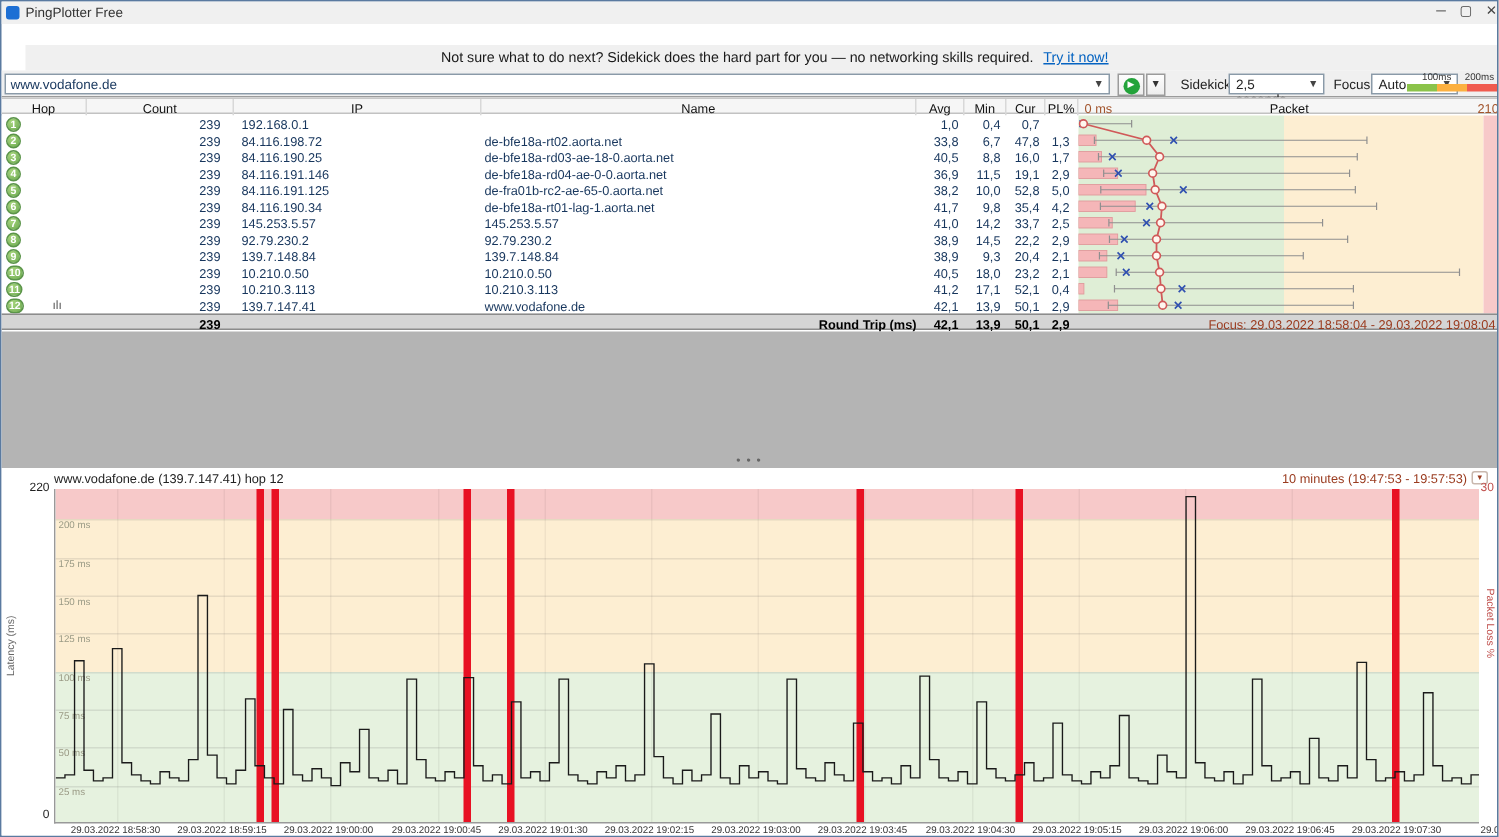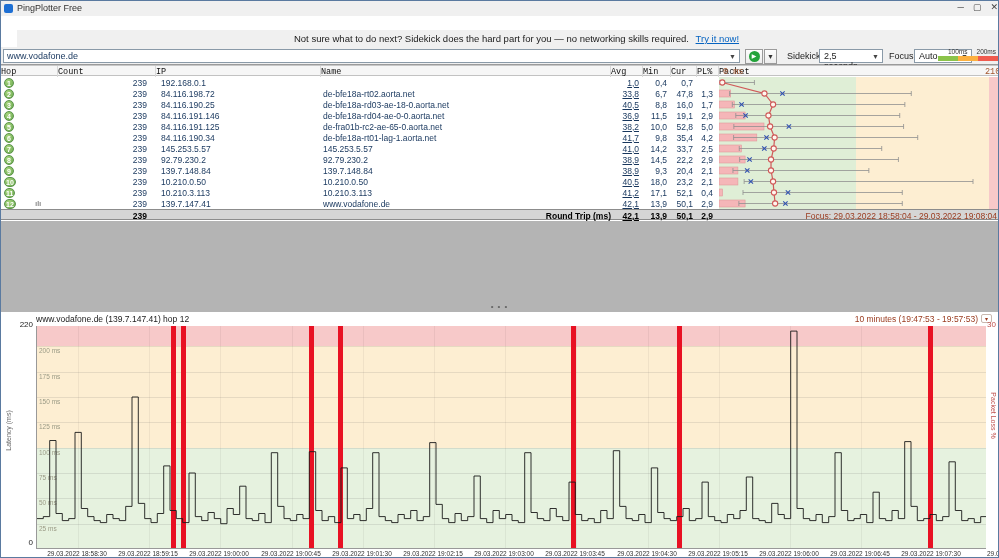--- a/index.html
+++ b/index.html
@@ -39,36 +39,36 @@
   .legend { position:absolute; left:937px; top:1px; width:60px; }
   .legend-labels { display:flex; font-size:6.5px; color:#333; }
   .legend-labels span:first-child { margin-left:10px; }
   .legend-labels span:last-child { margin-left:9px; }
   .legend-bar { height:5px; margin-top:1px; display:flex; }
   .legend-bar i { height:5px; flex:1; }
 
   
   .thead { left:0; top:64px; width:999px; height:11px; background:#f6f6f6; border-top:1px solid #c7c7c7;
            border-bottom:1px solid #c2c2c2; font-size:8.5px; color:#111; }
-  .hc { position:absolute; top:0; height:11px; border-right:1px solid #d8d8d8;
-        padding-top:0.5px;font-family:Liberation Mono, monospace; }
+  .hc { position:absolute; top:0; height:11px; text-align:center; border-right:1px solid #d8d8d8;
+        padding-top:0.5px; }
   .rows { left:0; top:76px; width:999px; height:132px; background:#fff; }
   .zone { position:absolute; top:0; height:132px; }
   .trow { position:absolute; left:0; width:999px; height:11px; font-size:8.5px; color:#17365d; }
   .tcell { position:absolute; top:0.5px; white-space:nowrap; overflow:hidden; }
   .badge { position:absolute; left:3px; top:0.5px; min-width:10px; height:10px; padding:0 1px;
            border-radius:6px; background:radial-gradient(circle at 35% 30%, #a8d67e, #6aa84f);
            border:1px solid #5b944a; color:#fff; font-size:7px; font-weight:bold;
            text-align:center; line-height:9px; }
   .graph-ind { position:absolute; left:34px; top:1px; width:12px; height:9px; color:#555;
                font-size:8px; letter-spacing:0; line-height:9px; }
   .c-count { left:57px; width:89px; text-align:right; }
   .c-ip    { left:160px; width:158px; }
   .c-name  { left:322px; width:288px; }
-  .c-avg   { left:606px; width:32px; text-align:right;text-decoration:underline; }
+  .c-avg   { left:606px; width:32px; text-align:right; }
   .c-min   { left:640px; width:26px; text-align:right; }
   .c-cur   { left:668px; width:24px; text-align:right; }
   .c-pl    { left:694px; width:18px; text-align:right; }
   .tfoot { left:0; top:208px; width:999px; height:11px; background:#d5d5d5; border-top:1px solid #8c8c8c;
            border-bottom:1px solid #8c8c8c; font-size:8.5px; color:#000; }
   .tfoot .tcell { font-weight:bold; }
   .rt-label { left:480px; width:130px; text-align:right; }
   .focus-cell { left:690px; width:306px; text-align:right; font-weight:normal !important; }
 
   

